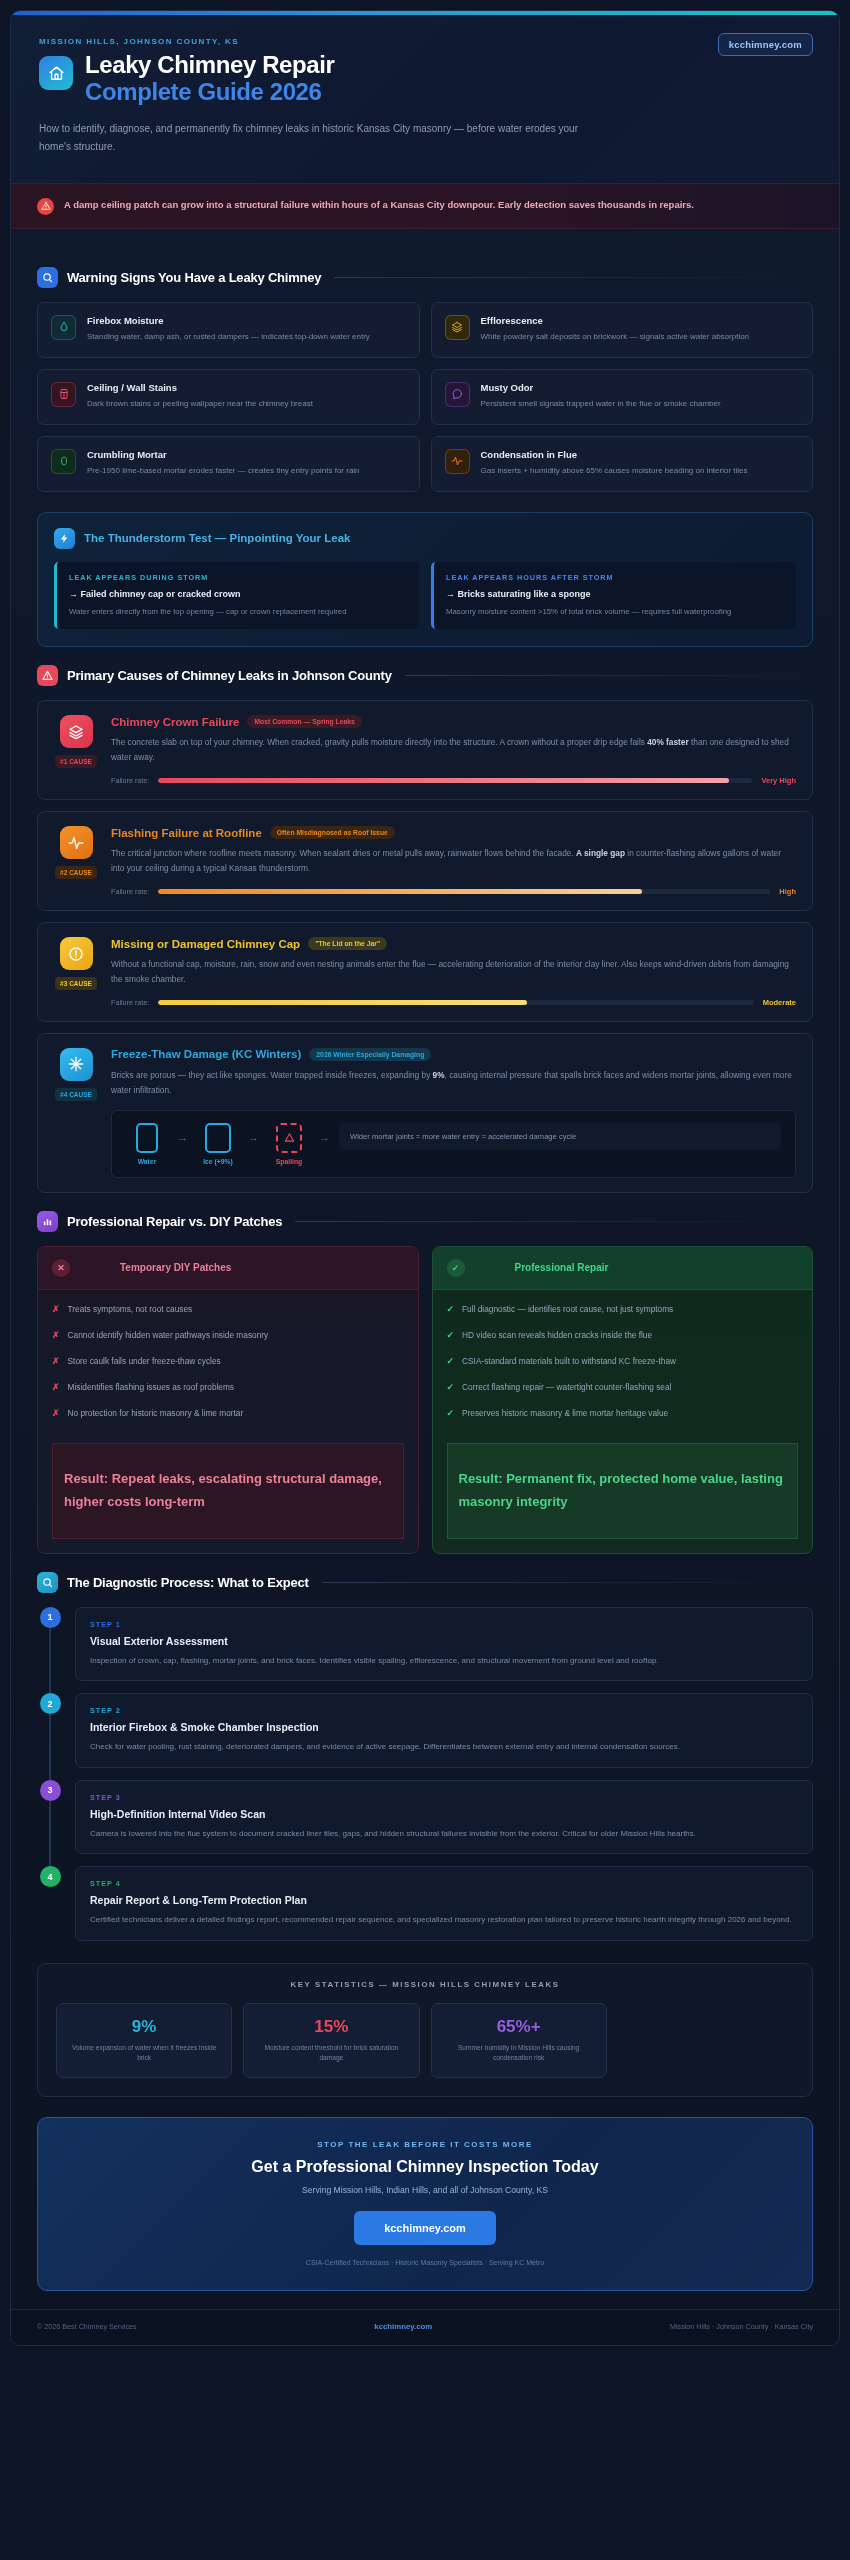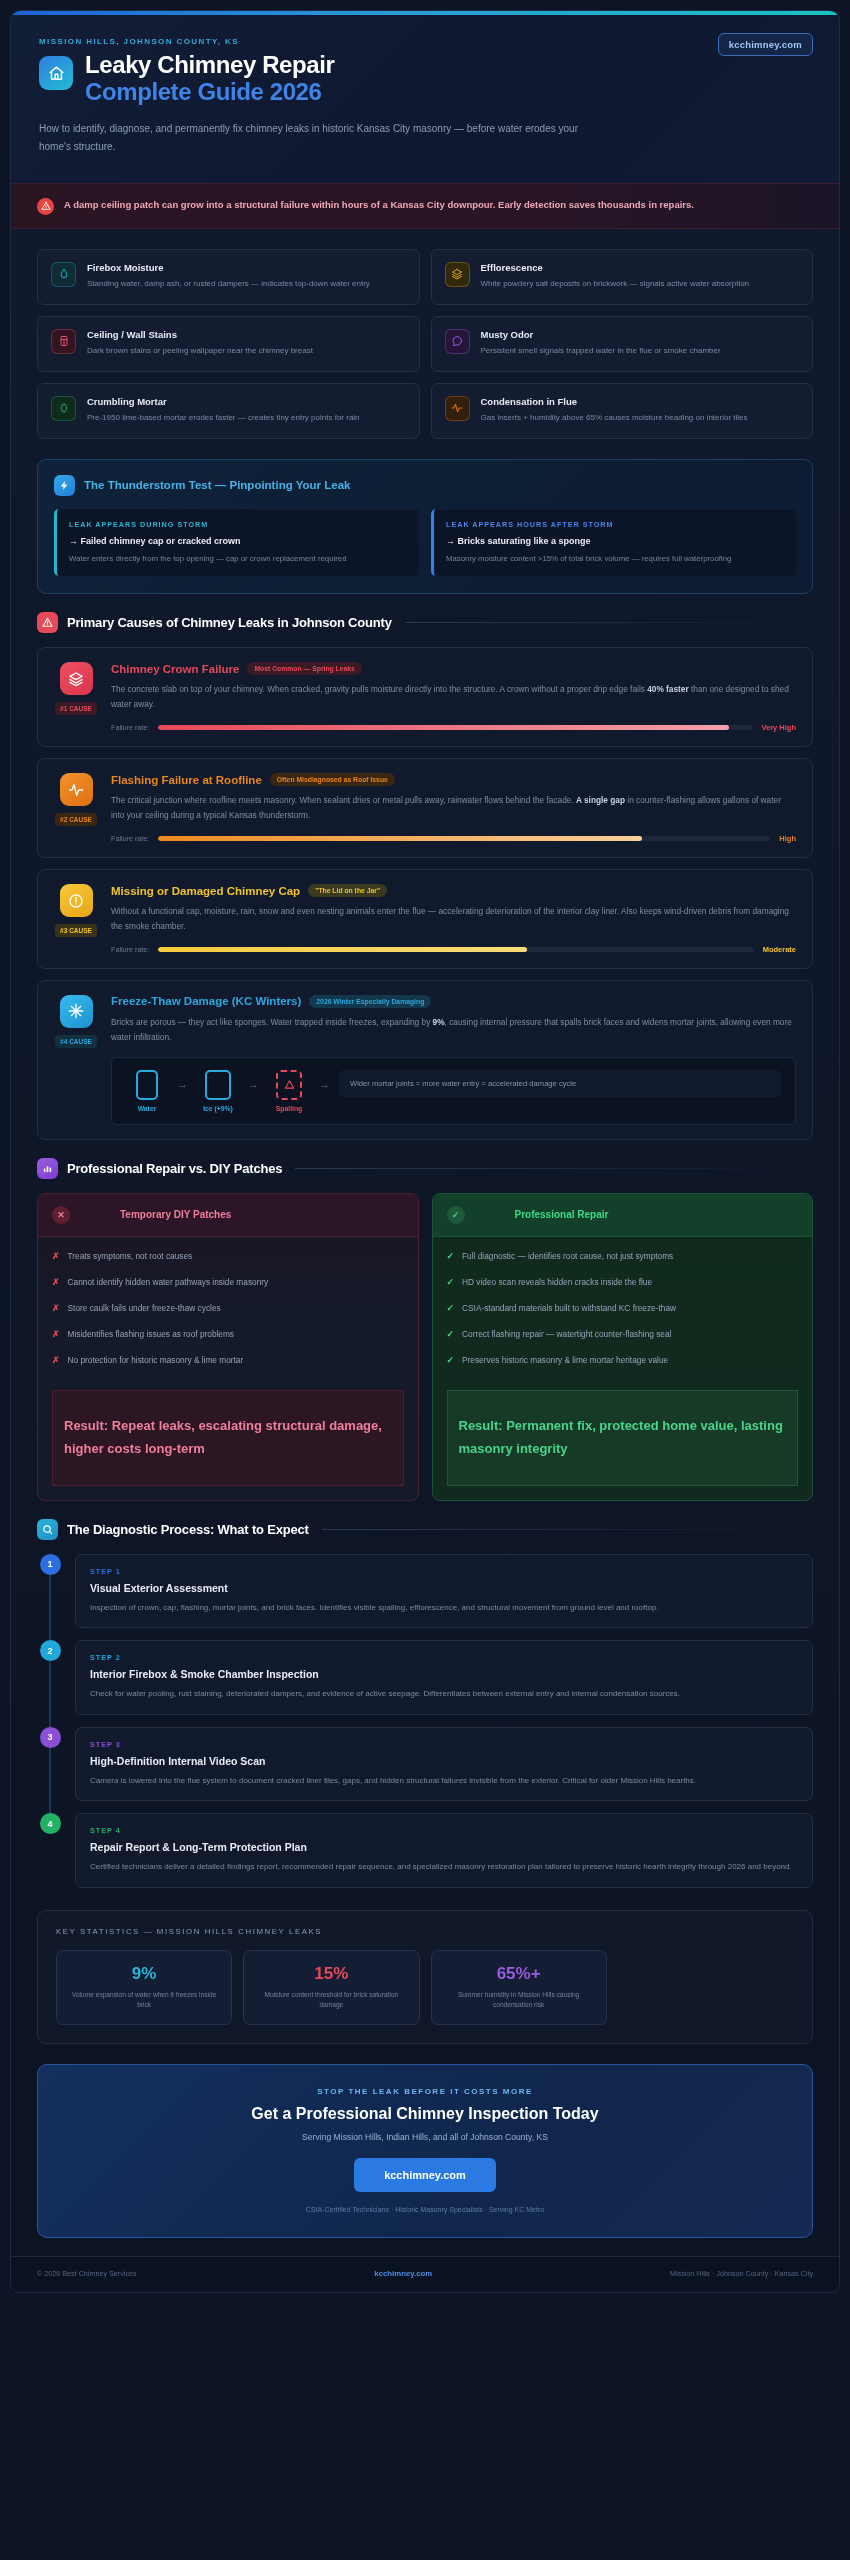--- a/index.html
+++ b/index.html
@@ -136,21 +136,21 @@
   .step-dot { width:21px; height:21px; border-radius:50%; display:flex; align-items:center; justify-content:center;
     color:#fff; font-size:9px; font-weight:bold; z-index:2; }
   .step-line { position:absolute; top:21px; bottom:-14px; width:1.5px; background:#1e3555; left:12px; }
   .step-card { flex:1; background:#111a2c; border:1px solid #212f47; border-radius:7px; padding:12px 14px;}
   .step-kicker { font-size:7.2px; font-weight:bold; letter-spacing:1px; margin-bottom:6px;}
   .step-title { color:#e9eef8; font-size:10.5px; font-weight:bold; margin-bottom:7px;}
   .step-desc { color:#7b8aa3; font-size:8px; line-height:1.8;}
 
   
   .stats-wrap { margin-top:22px; background:#0f1729; border:1px solid #1f2d45; border-radius:9px; padding:16px 18px 18px 18px;}
-  .stats-title { color:#8f9fb8; font-size:7.8px; font-weight:normal; letter-spacing:1.6px; margin-bottom:14px;}
+  .stats-title { text-align:center; color:#8f9fb8; font-size:7.8px; font-weight:bold; letter-spacing:1.6px; margin-bottom:14px;}
   .stats { display:grid; grid-template-columns:repeat(4,1fr); gap:11px;}
   .stat { background:#131d33; border:1px solid #243350; border-radius:7px; padding:13px 8px; text-align:center;}
   .stat-num { font-size:17px; font-weight:bold; margin-bottom:6px;}
   .stat-lbl { color:#74839c; font-size:6.6px; line-height:1.6;}
 
   
   .cta { margin:20px 0 0 0; background:linear-gradient(135deg,#13305e 0%,#10264c 60%,#142a52 100%);
     border:1px solid #2a54a0; border-radius:10px; padding:22px 20px 24px 20px; text-align:center;}
   .cta-kicker { color:#6fb6f0; font-size:8px; font-weight:bold; letter-spacing:1.5px; margin-bottom:9px;}
   .cta-title { color:#ffffff; font-size:16px; font-weight:bold; margin-bottom:9px;}
@@ -198,20 +198,30 @@
         <path d="M12 3L2 20h20L12 3z"></path>
             <path d="M12 10v4"></path>
             <path d="M12 17h.01"></path>
       </svg>
     </div>
     <div class="alert-text">A damp ceiling patch can grow into a structural failure within hours of a Kansas City downpour. Early detection saves thousands in repairs.</div>
   </div>
 
   <div class="body">
 
+    <div class="sec-head">
+      <div class="sec-icon" style="background:#2b6fe0">
+        <svg width="11" height="11" viewBox="0 0 24 24" fill="none" stroke="#fff" stroke-width="2.5" stroke-linecap="round">
+              <circle cx="11" cy="11" r="7"></circle>
+              <path d="M16.5 16.5L21 21"></path>
+            </svg>
+      </div>
+      <div class="sec-title">Warning Signs You Have a Leaky Chimney</div>
+      <div class="sec-rule"></div>
+    </div>
     <div class="wgrid" id="warning-grid">
           <div class="wcard">
             <div class="wic" style="background:#0f2b33;border:1px solid #1fb6c955">
               <svg width="12" height="12" viewBox="0 0 24 24" fill="none" stroke="#1fb6c9" stroke-width="2" stroke-linecap="round" stroke-linejoin="round">
                 <path d="M12 3s6 6.5 6 10.5a6 6 0 0 1-12 0C6 9.5 12 3 12 3z"></path>
               </svg>
             </div>
             <div style="min-width:0">
               <div class="wtitle">Firebox Moisture</div>
               <div class="wdesc">Standing water, damp ash, or rusted dampers — indicates top-down water entry</div>

